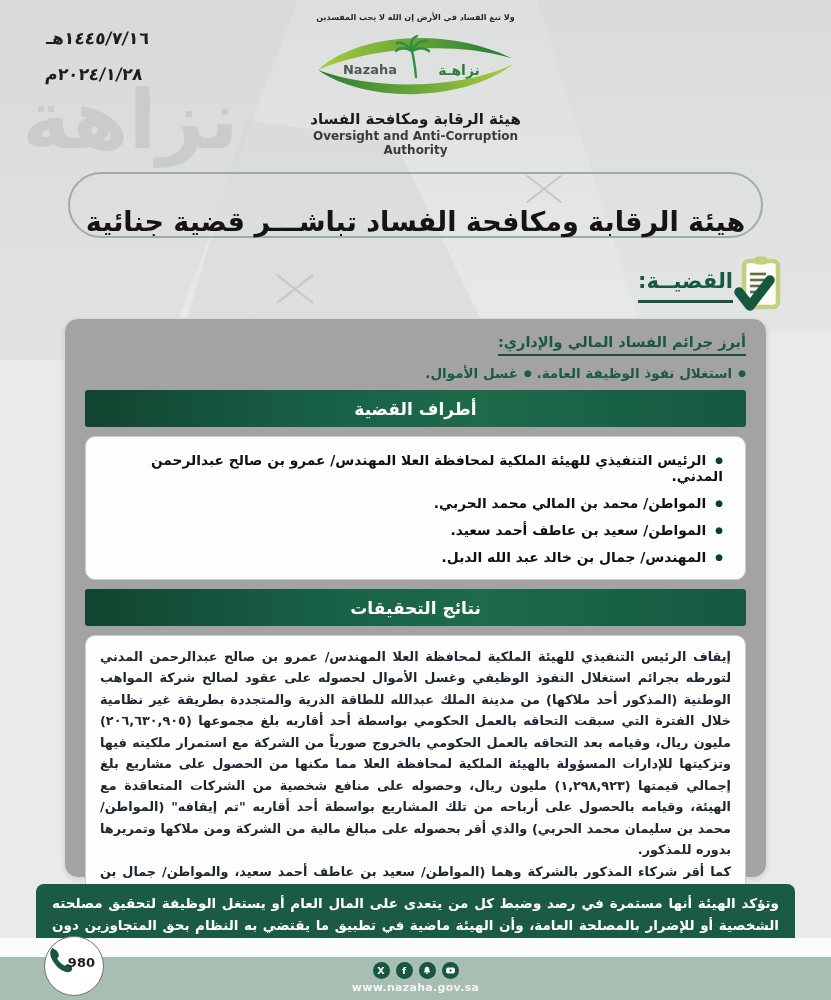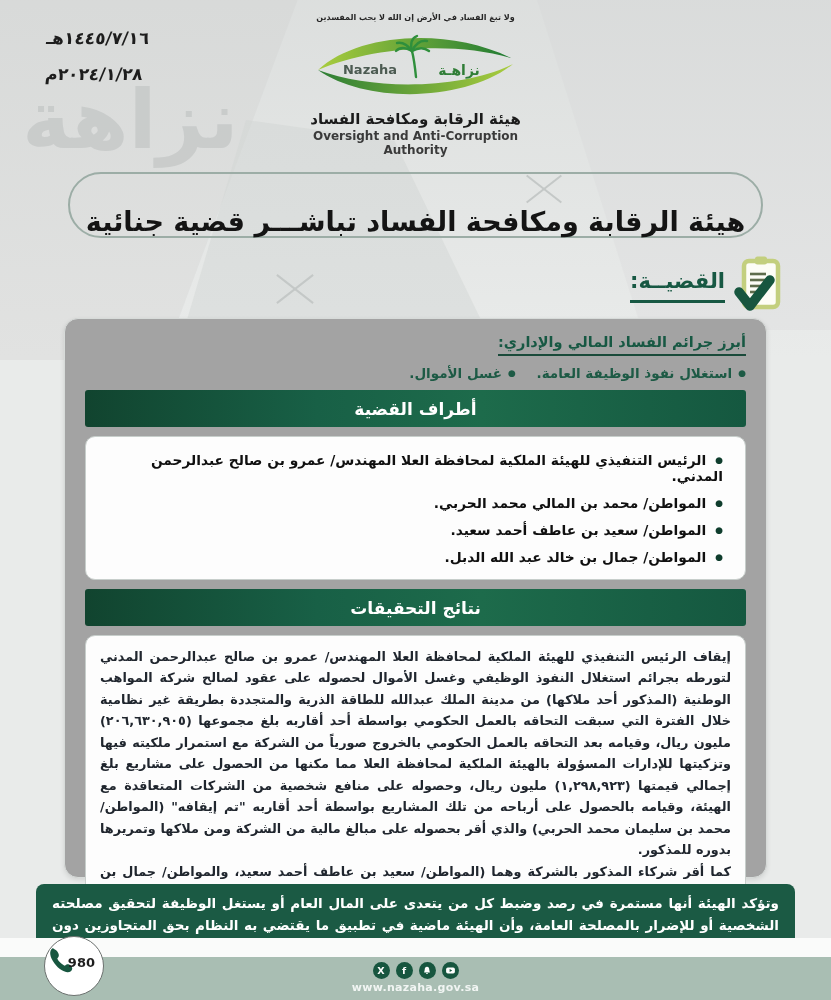--- a/index.html
+++ b/index.html
@@ -38,32 +38,32 @@
   .logo .authority-en { font-size:12px; font-weight:bold; color:#3a3a3a; margin-top:1px; }
 
   
   .title-box { position:absolute; left:68px; right:68px; top:172px; height:66px;
     border:2px solid #9cada6; border-radius:34px; display:flex; align-items:center;
     justify-content:center; direction:rtl; }
   .title-box .t { font-size:27px; font-weight:bold; color:#141414;margin-top:32px; }
 
   
   .case-row { position:absolute; top:254px; right:46px; display:flex; direction:rtl;
-    align-items:center; gap:8px; }
+    align-items:center; gap:0; }
   .case-label { font-size:21px; font-weight:bold; color:#175843;
     border-bottom:3px solid #175843; padding-bottom:7px; }
 
   
   .card { position:absolute; left:64px; right:64px; top:318px; height:560px;
     background:#a3a3a3; border:1px solid #d7dbd9; border-radius:14px;
     box-shadow:0 2px 5px rgba(0,0,0,.10); padding:13px 20px; direction:rtl; }
   .crimes-heading { display:inline-block; font-size:14.5px; font-weight:bold; color:#175843;
     border-bottom:2px solid #1a4a3a; padding-bottom:4px; }
   .crimes-line { margin-top:9px; font-size:13.5px; font-weight:bold; color:#1d5a45; }
-  .crimes-line .crime { margin-left:16px; }
+  .crimes-line .crime { margin-left:0; }
   .crimes-line .crime::before { content:"●"; font-size:9px; vertical-align:2px; margin-left:6px; }
   .green-bar { margin-top:9px; height:37px; border-radius:3px;
     background:linear-gradient(90deg,#11442f 0%, #186046 35%, #1d6b4b 60%, #155840 100%);
     display:flex; align-items:center; justify-content:center;
     color:#fff; font-size:17px; font-weight:bold; }
   .inner-box { margin-top:9px; border:1px solid #c7cecb; border-radius:10px; background:#fdfdfd; }
   .parties-box { padding:9px 22px; }
   .parties-box ul { list-style:none; }
   .parties-box li { font-size:13.8px; font-weight:bold; color:#101010; padding:5.5px 0; }
   .parties-box li::before { content:"●"; color:#0f3d2d; font-size:9px; vertical-align:2px; margin-left:9px; }
@@ -178,21 +178,21 @@
     </div>
 
     <div class="green-bar">
       <span>أطراف القضية</span>
     </div>
     <div class="inner-box parties-box">
       <ul>
         <li>الرئيس التنفيذي للهيئة الملكية لمحافظة العلا المهندس/ عمرو بن صالح عبدالرحمن المدني.</li>
         <li>المواطن/ محمد بن المالي محمد الحربي.</li>
         <li>المواطن/ سعيد بن عاطف أحمد سعيد.</li>
-        <li>المواطن/ جمال بن خالد عبد الله الدبل.</li>
+        <li>المهندس/ جمال بن خالد عبد الله الدبل.</li>
       </ul>
     </div>
 
     <div class="green-bar">
       <span>نتائج التحقيقات</span>
     </div>
     <div class="inner-box results-box">
       <p>إيقاف الرئيس التنفيذي للهيئة الملكية لمحافظة العلا المهندس/ عمرو بن صالح عبدالرحمن المدني لتورطه بجرائم استغلال النفوذ الوظيفي وغسل الأموال لحصوله على عقود لصالح شركة المواهب الوطنية (المذكور أحد ملاكها) من مدينة الملك عبدالله للطاقة الذرية والمتجددة بطريقة غير نظامية خلال الفترة التي سبقت التحاقه بالعمل الحكومي بواسطة أحد أقاربه بلغ مجموعها (٢٠٦,٦٣٠,٩٠٥) مليون ريال، وقيامه بعد التحاقه بالعمل الحكومي بالخروج صورياً من الشركة مع استمرار ملكيته فيها وتزكيتها للإدارات المسؤولة بالهيئة الملكية لمحافظة العلا مما مكنها من الحصول على مشاريع بلغ إجمالي قيمتها (١,٢٩٨,٩٢٣) مليون ريال، وحصوله على منافع شخصية من الشركات المتعاقدة مع الهيئة، وقيامه بالحصول على أرباحه من تلك المشاريع بواسطة أحد أقاربه "تم إيقافه" (المواطن/ محمد بن سليمان محمد الحربي) والذي أقر بحصوله على مبالغ مالية من الشركة ومن ملاكها وتمريرها بدوره للمذكور.</p>
       <p>كما أقر شركاء المذكور بالشركة وهما (المواطن/ سعيد بن عاطف أحمد سعيد، والمواطن/ جمال بن خالد عبد الله الدبل) "تم إيقافهما" بعلمهما واتفاقهما مع الرئيس التنفيذي بالوقائع المشار لها أعلاه،</p>
       <p>وجار استكمال الإجراءات النظامية بحق المذكورين وفق ما تقضي به الأنظمة والتعليمات، وإحالتهم للقضاء.</p>

